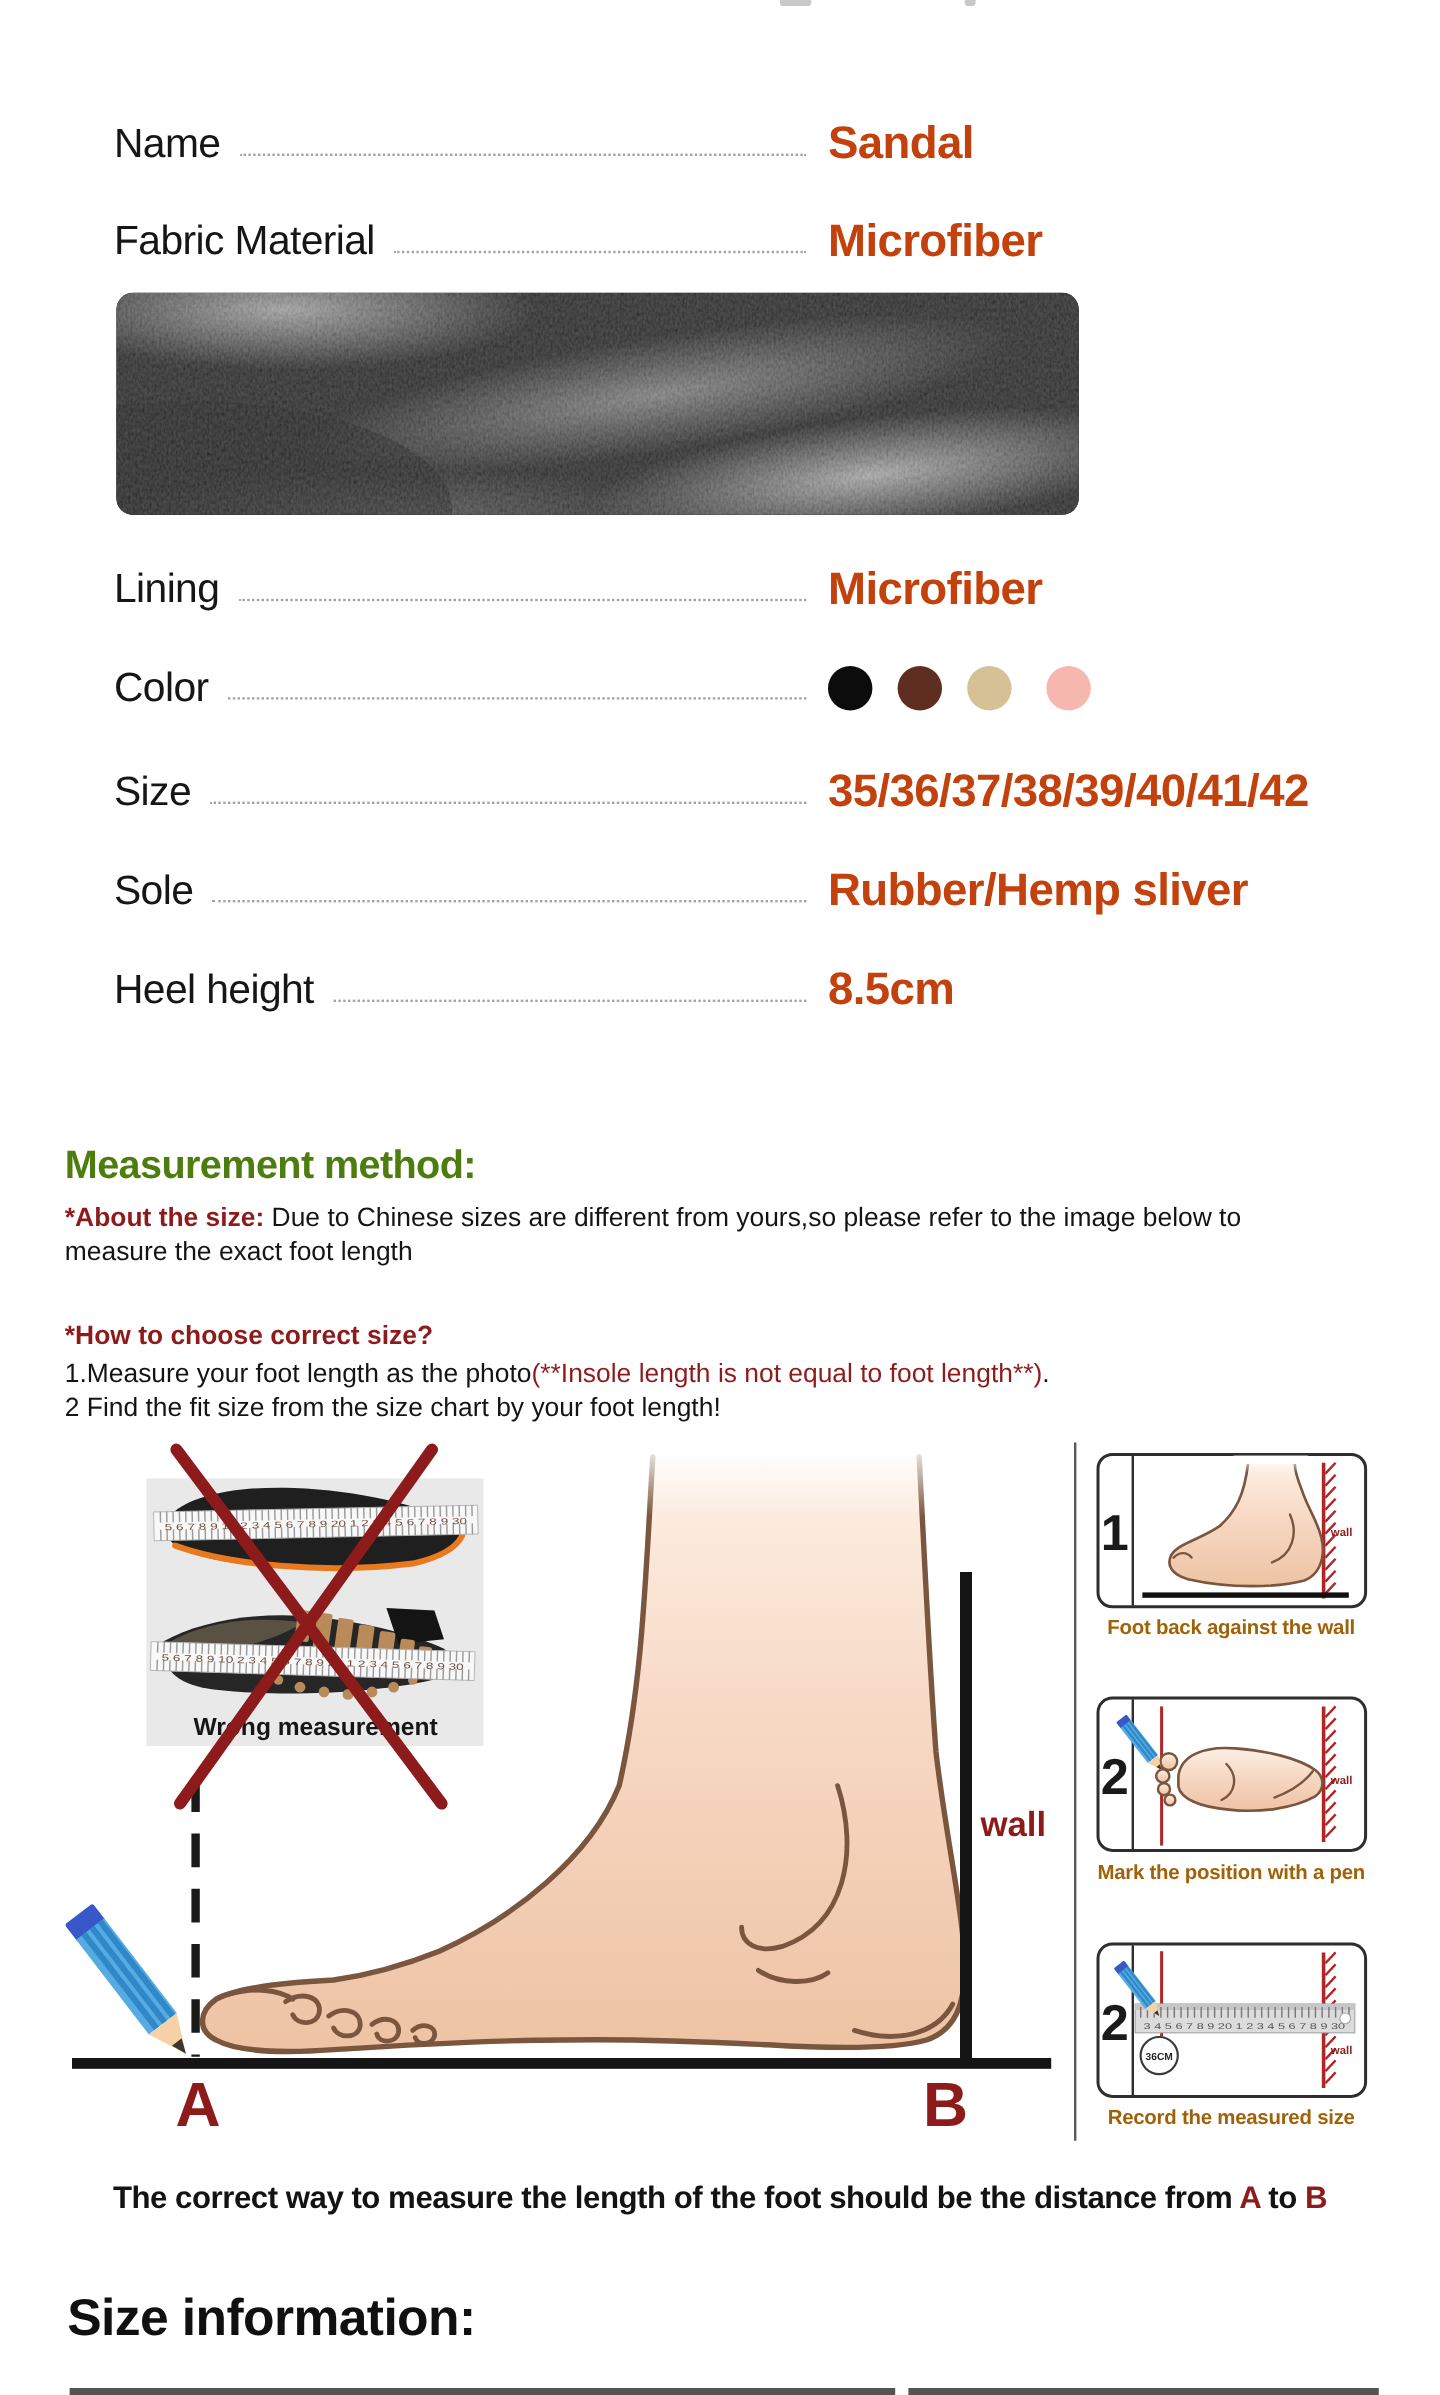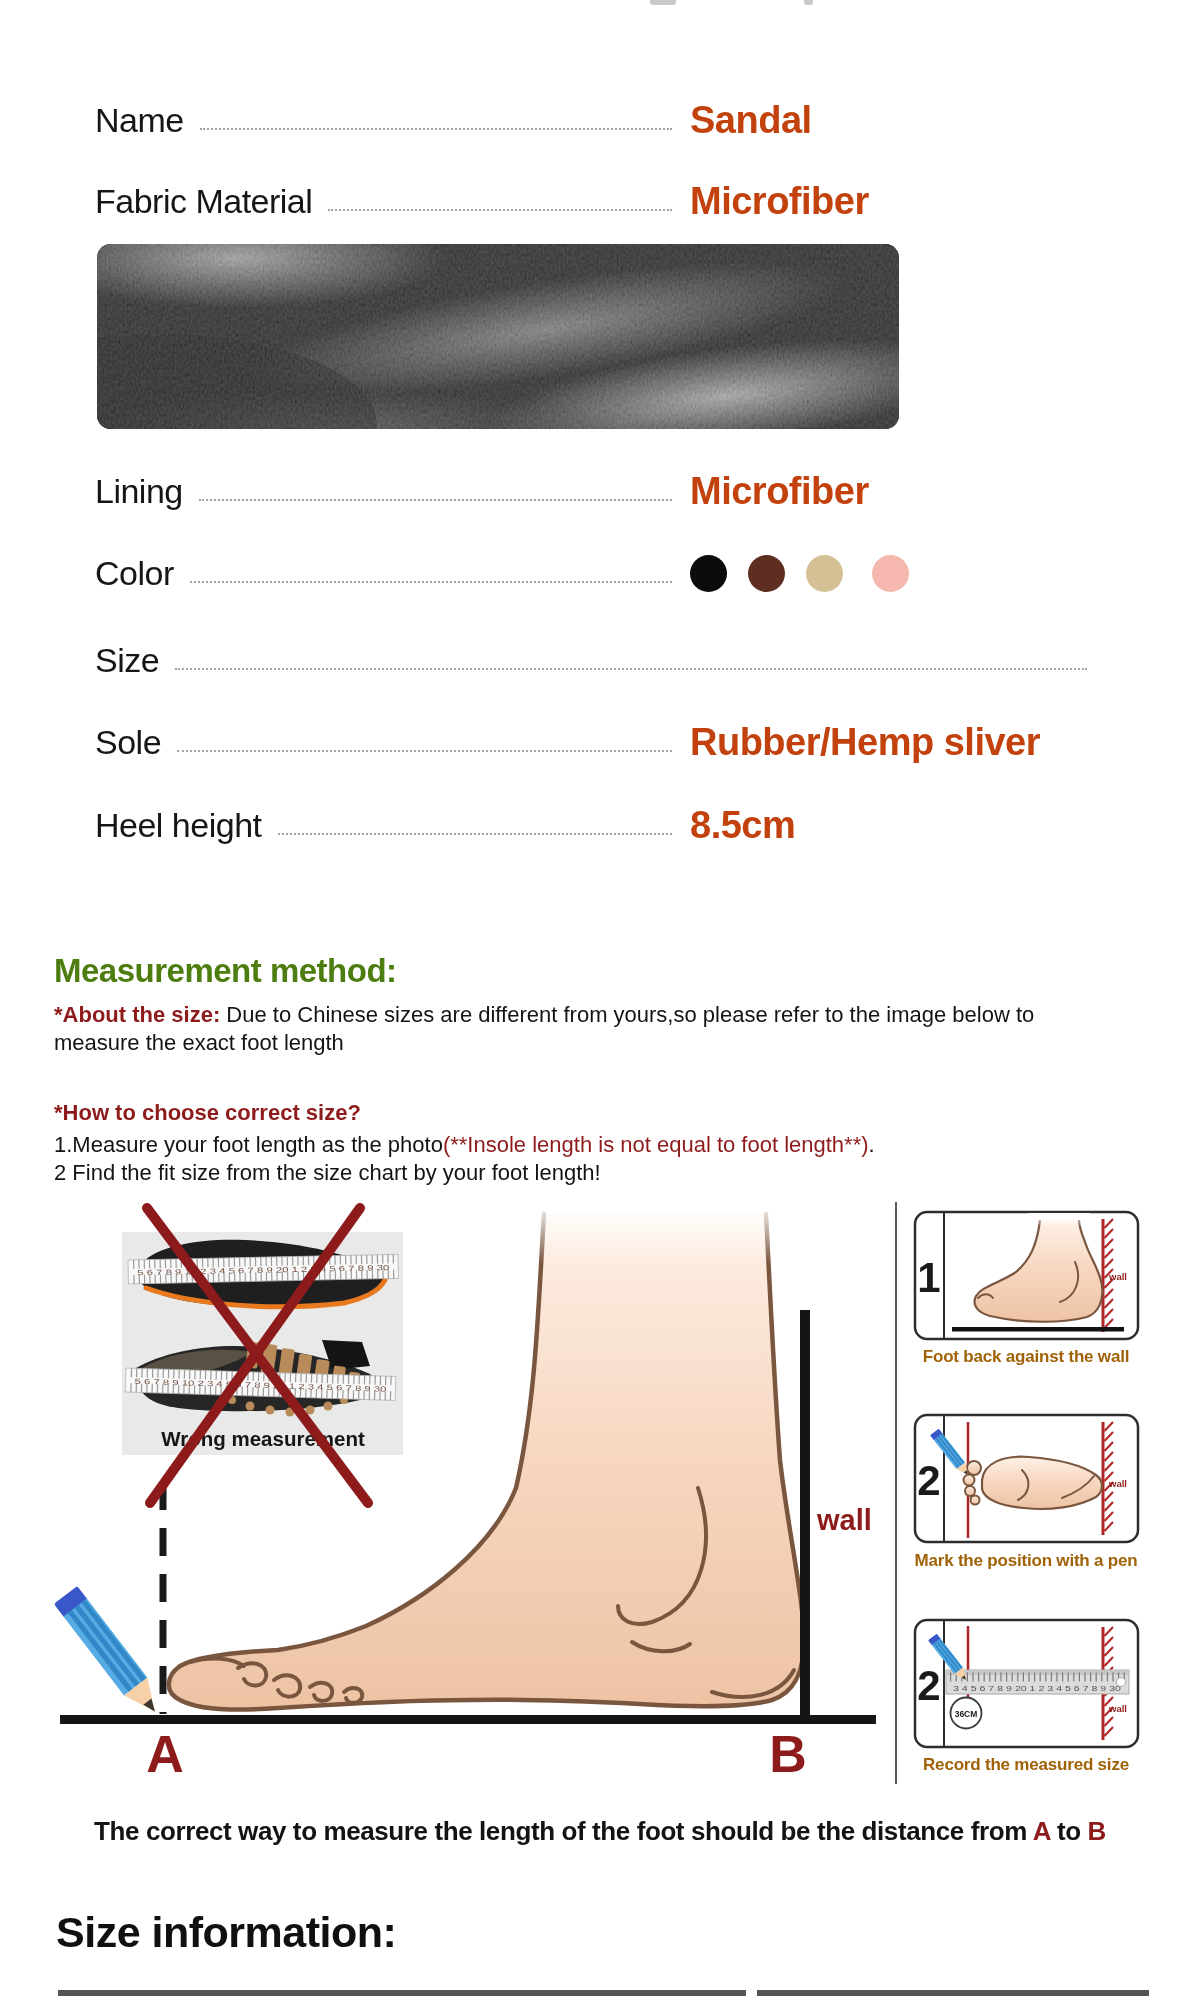--- a/index.html
+++ b/index.html
@@ -130,20 +130,21 @@
     <span class="swatch-wrap">
       <span class="swatch" style="background-color: rgb(13, 12, 12);"></span>
       <span class="swatch" style="background-color: rgb(94, 47, 32);"></span>
       <span class="swatch" style="background-color: rgb(214, 192, 149);"></span>
       <span class="swatch" style="background-color: rgb(246, 183, 174);"></span>
     </span>
   </div>
   <div class="spec-row" style="top:638px">
     <span class="spec-label">Size</span>
     <span class="spec-leader"></span>
+    <span class="spec-value">35/36/37/38/39/40/41/42</span>
   </div>
   <div class="spec-row" style="top:720px">
     <span class="spec-label">Sole</span>
     <span class="spec-leader"></span>
     <span class="spec-value">Rubber/Hemp sliver</span>
   </div>
   <div class="spec-row" style="top:803px">
     <span class="spec-label">Heel height</span>
     <span class="spec-leader"></span>
     <span class="spec-value">8.5cm</span>

